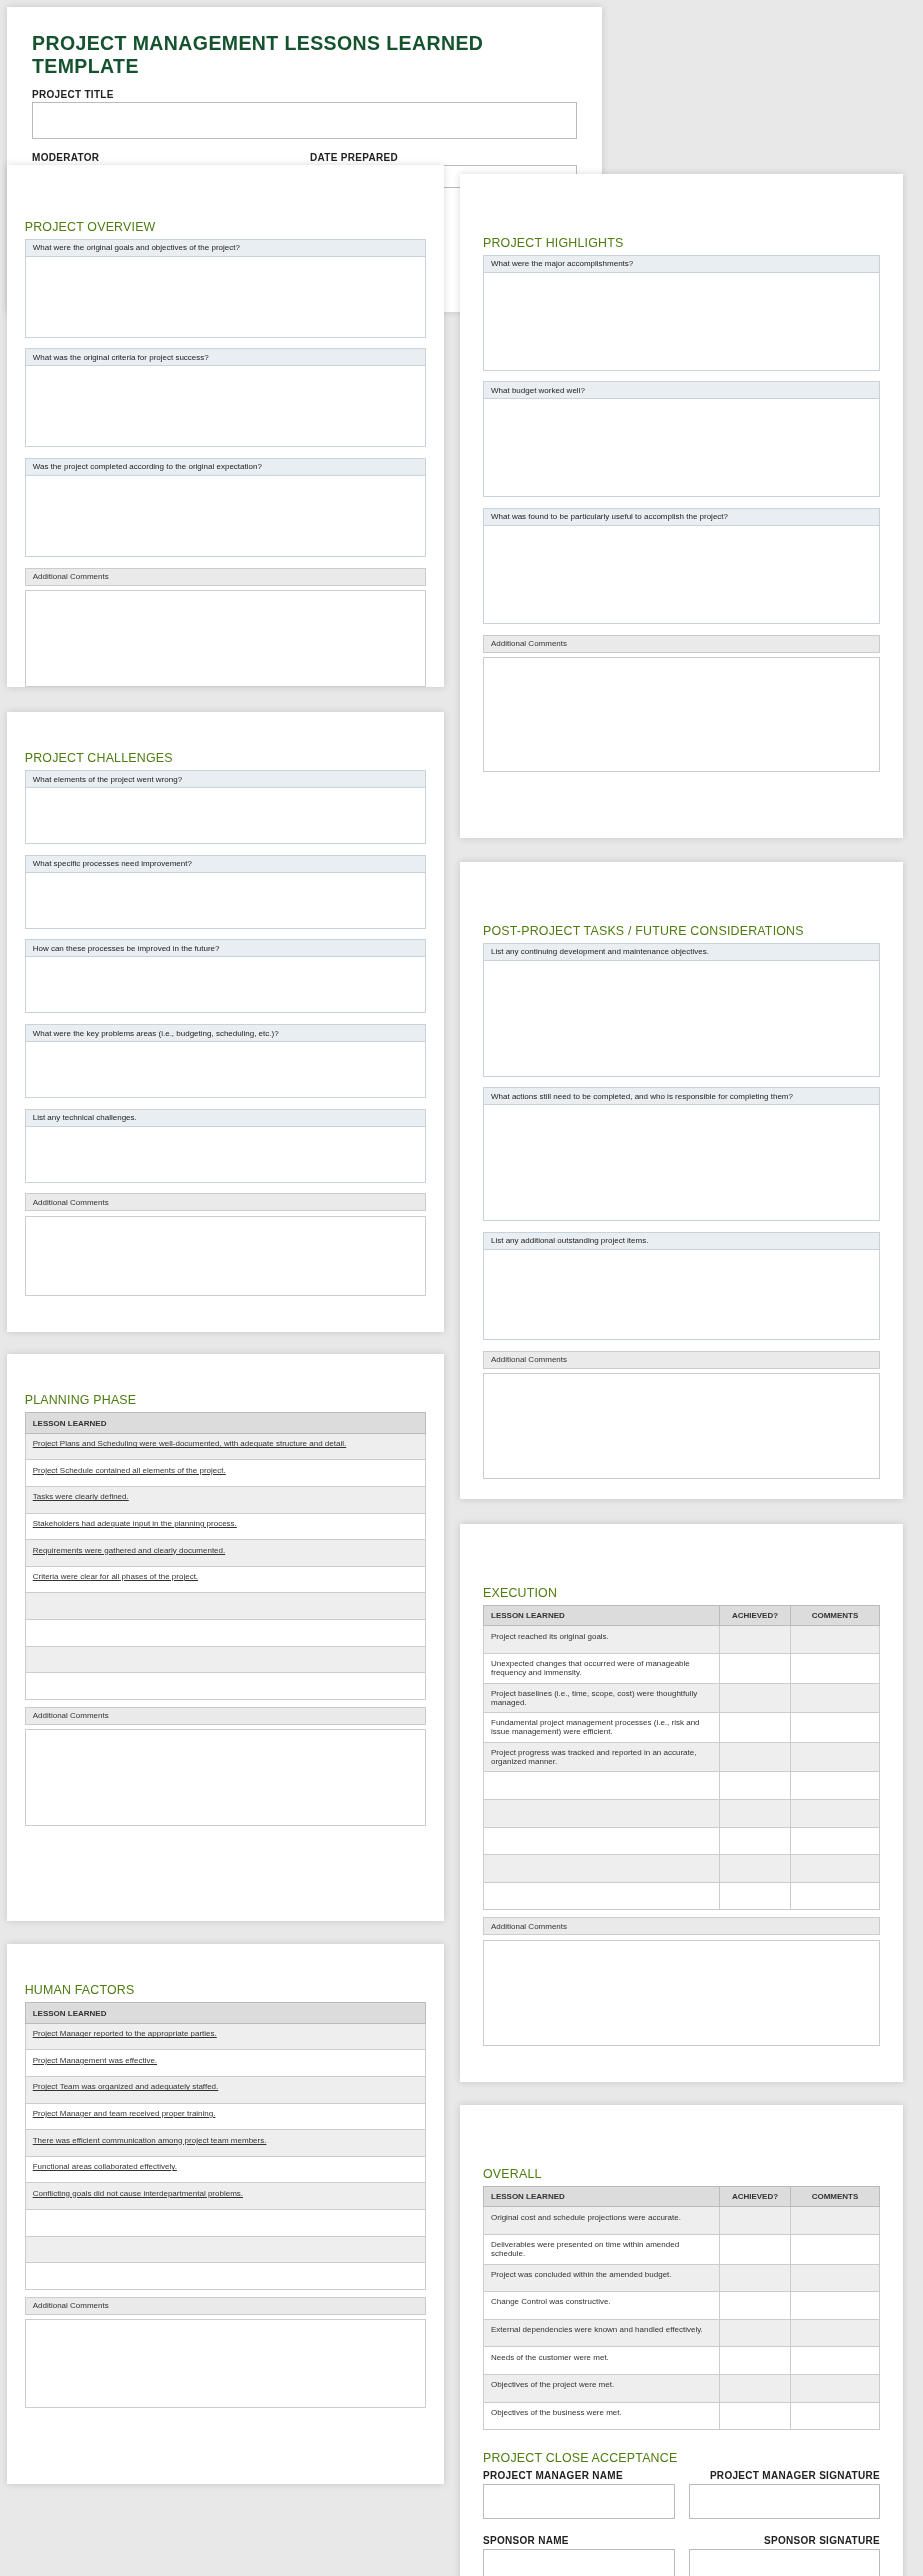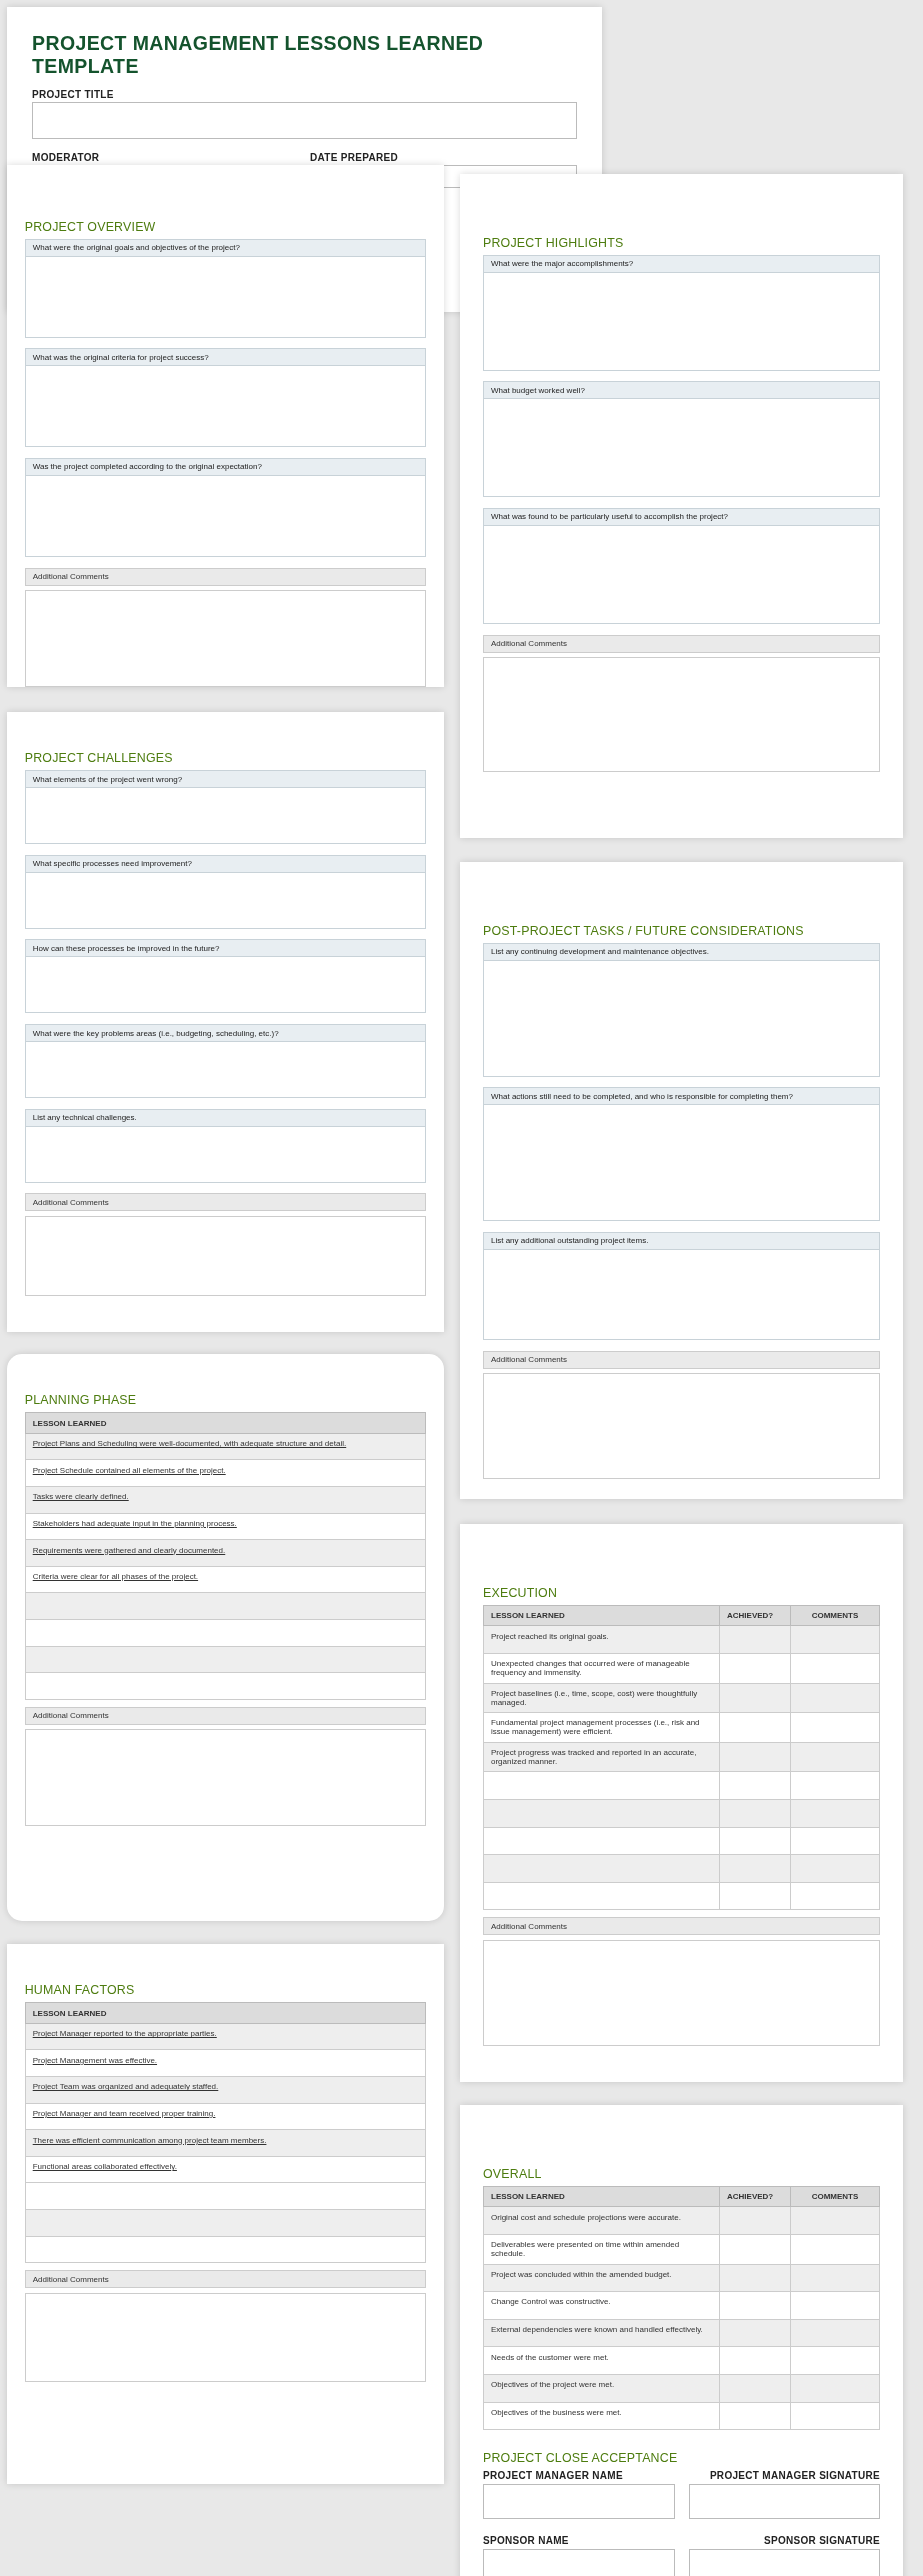--- a/index.html
+++ b/index.html
@@ -11,21 +11,21 @@
   .sec-head { font-size:12.4px; font-weight:400; color:#4d7c0f; margin:19.5px 0 5.3px; letter-spacing:0.2px; }
   .qbox { border:0.9px solid #c8d2d8; margin-bottom:10.6px; }
   .qhead { background:#e8eef2; padding:3.5px 7px; font-size:8px; color:#222; border-bottom:0.9px solid #c8d2d8; }
   .qbody { background:#fff; height:80px; padding:3.5px 5.3px; font-size:8px; }
   .qbody.short { height:55px; }
   .qbody.tall  { height:97px; }
   .plain-box { border:0.9px solid #ccc; padding:3.5px 7px; font-size:8px; margin-bottom:4.4px; }
   .plain-box.gray { background:#eaeaea; }
   .ph-head { display:flex; font-size:8px; font-weight:700; background:#dcdcdc; border:0.9px solid #bbb; }
   .ph-head .c-lesson   { flex:1; padding:5.3px 7px; }
-  .ph-head .c-ach      { width:71px; padding:5.3px 7px; border-left:0.9px solid #bbb; }
+  .ph-head .c-ach      { width:71px; padding:5.3px 7px; text-align:center; border-left:0.9px solid #bbb; }
   .ph-head .c-com      { width:89px; padding:5.3px 7px; text-align:center; border-left:0.9px solid #bbb; }
   .tbl .row { display:flex; font-size:8px; border:0.9px solid #ccc; border-top:none; }
   .tbl .row.stripe { background:#eeeeee; }
   .tbl .row .c-lesson { flex:1; padding:5.3px 7px; min-height:26.6px; }
   .tbl .row .c-ach    { width:71px; border-left:0.9px solid #ccc; }
   .tbl .row .c-com    { width:89px; border-left:0.9px solid #ccc; }
   .single-tbl .row { display:flex; font-size:8px; border:0.9px solid #ccc; border-top:none; min-height:26.6px; }
   .single-tbl .row.stripe{ background:#eeeeee; }
   .single-tbl .row .c-lesson{ flex:1; padding:5.3px 7px;text-decoration:underline; }
   .sig-row { display:flex; gap:14px; margin-top:5px; }
@@ -33,21 +33,21 @@
   .sig-box { height:35px; border:0.9px solid #bbb; background:#fff; }
   .hrow { display:flex; gap:2%; }
   .hrow > div { flex:1; }
 
   
   #pg1 { top:7px;   left:7px;   width:595px; height:305px; padding:25px 25px 0; }
   #pg2 { top:165px; left:7px;   width:437px; height:522px; z-index:2; padding:19.5px 17.7px; }
   #pg3 { top:174px; left:460px; width:443px; height:664px; }
   #pg4 { top:712px; left:7px;   width:437px; height:620px; z-index:2; padding:19.5px 17.7px; }
   #pg5 { top:862px; left:460px; width:443px; height:637px; }
-  #pg6 { top:1354px;left:7px;   width:437px; height:567px; z-index:2; padding:19.5px 17.7px;border-radius:15px; }
+  #pg6 { top:1354px;left:7px;   width:437px; height:567px; z-index:2; padding:19.5px 17.7px; }
   #pg7 { top:1524px;left:460px; width:443px; height:558px; }
   #pg8 { top:1944px;left:7px;   width:437px; height:540px; z-index:2; padding:19.5px 17.7px; }
   #pg9 { top:2105px;left:460px; width:443px; height:646px; padding-bottom:8.9px; }
 </style>
 </head>
 <body>
 
 <div class="page" id="pg1">
   <div class="title">PROJECT MANAGEMENT LESSONS LEARNED TEMPLATE</div>
   <div class="label-small">PROJECT TITLE</div>
@@ -265,20 +265,23 @@
       </div>
     <div class="row">
         <div class="c-lesson">Project Manager and team received proper training.</div>
       </div>
     <div class="row stripe">
         <div class="c-lesson">There was efficient communication among project team members.</div>
       </div>
     <div class="row">
         <div class="c-lesson">Functional areas collaborated effectively.</div>
       </div>
+    <div class="row stripe">
+        <div class="c-lesson">Conflicting goals did not cause interdepartmental problems.</div>
+      </div>
     <div class="row">
         <div class="c-lesson"></div>
       </div>
     <div class="row stripe">
         <div class="c-lesson"></div>
       </div>
     <div class="row">
         <div class="c-lesson"></div>
       </div>
   </div>

